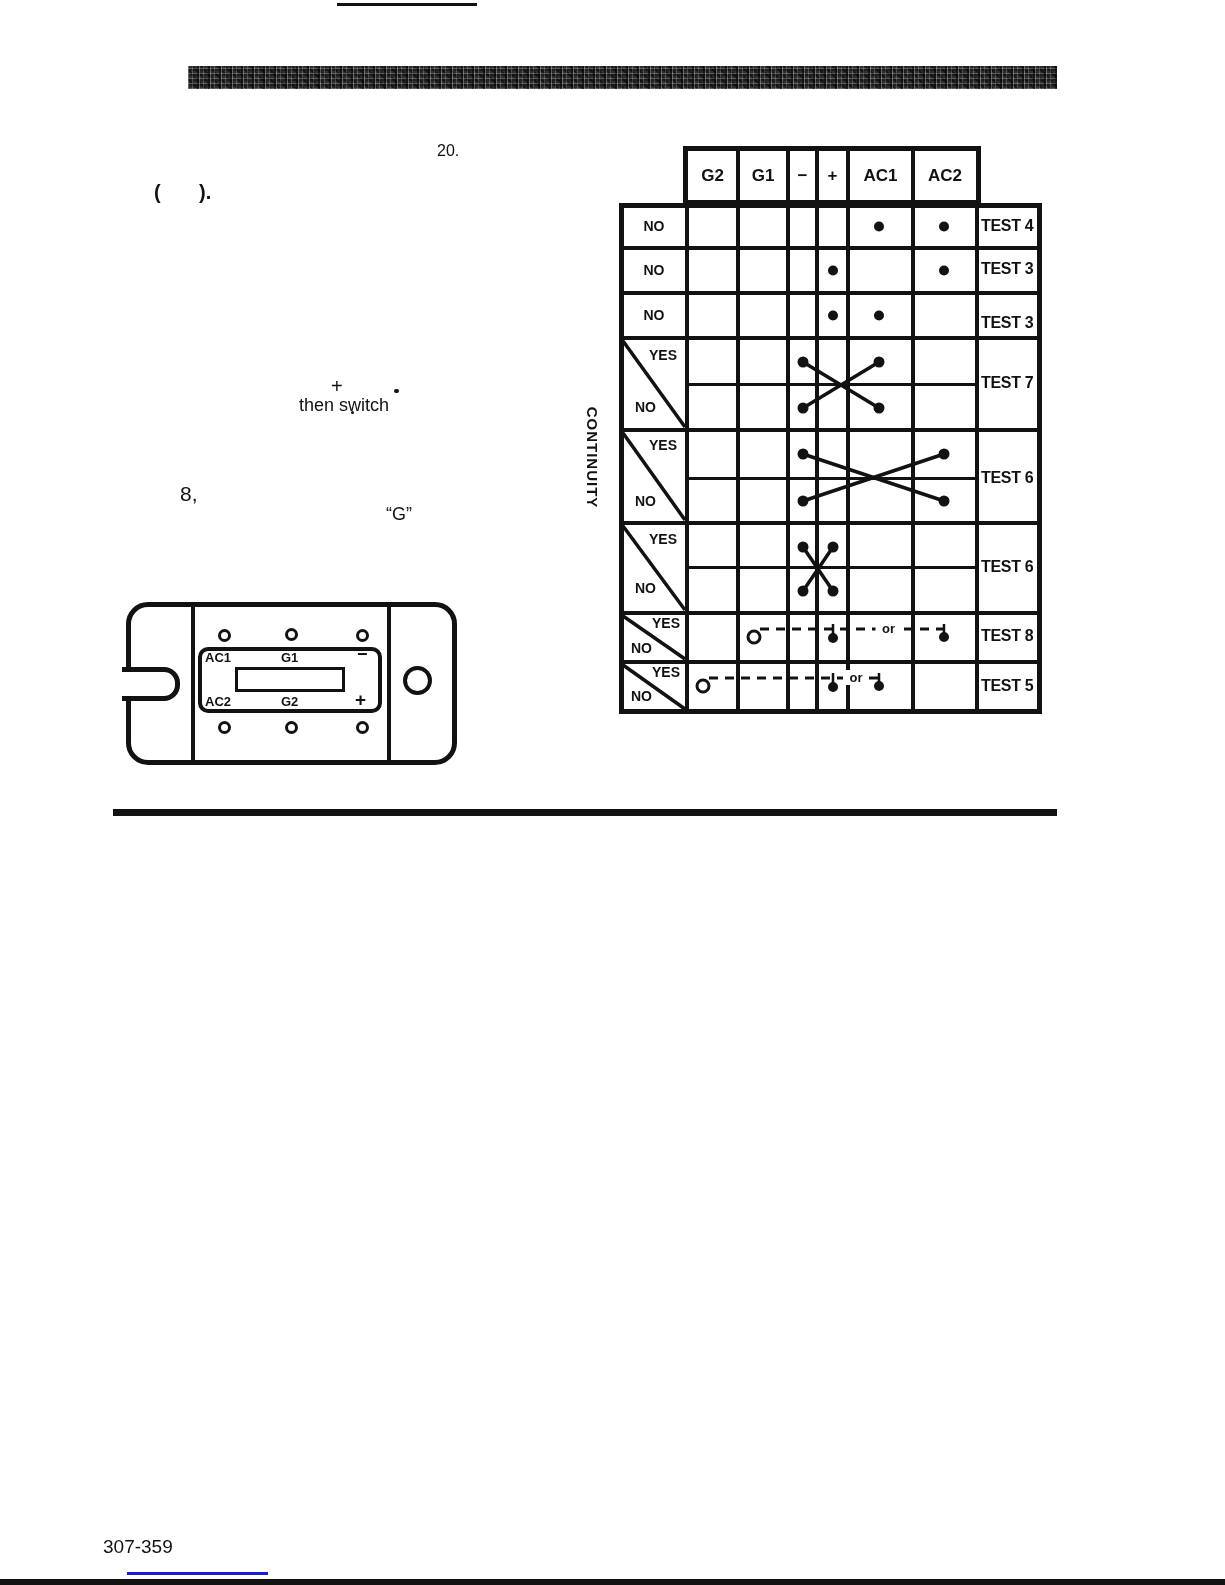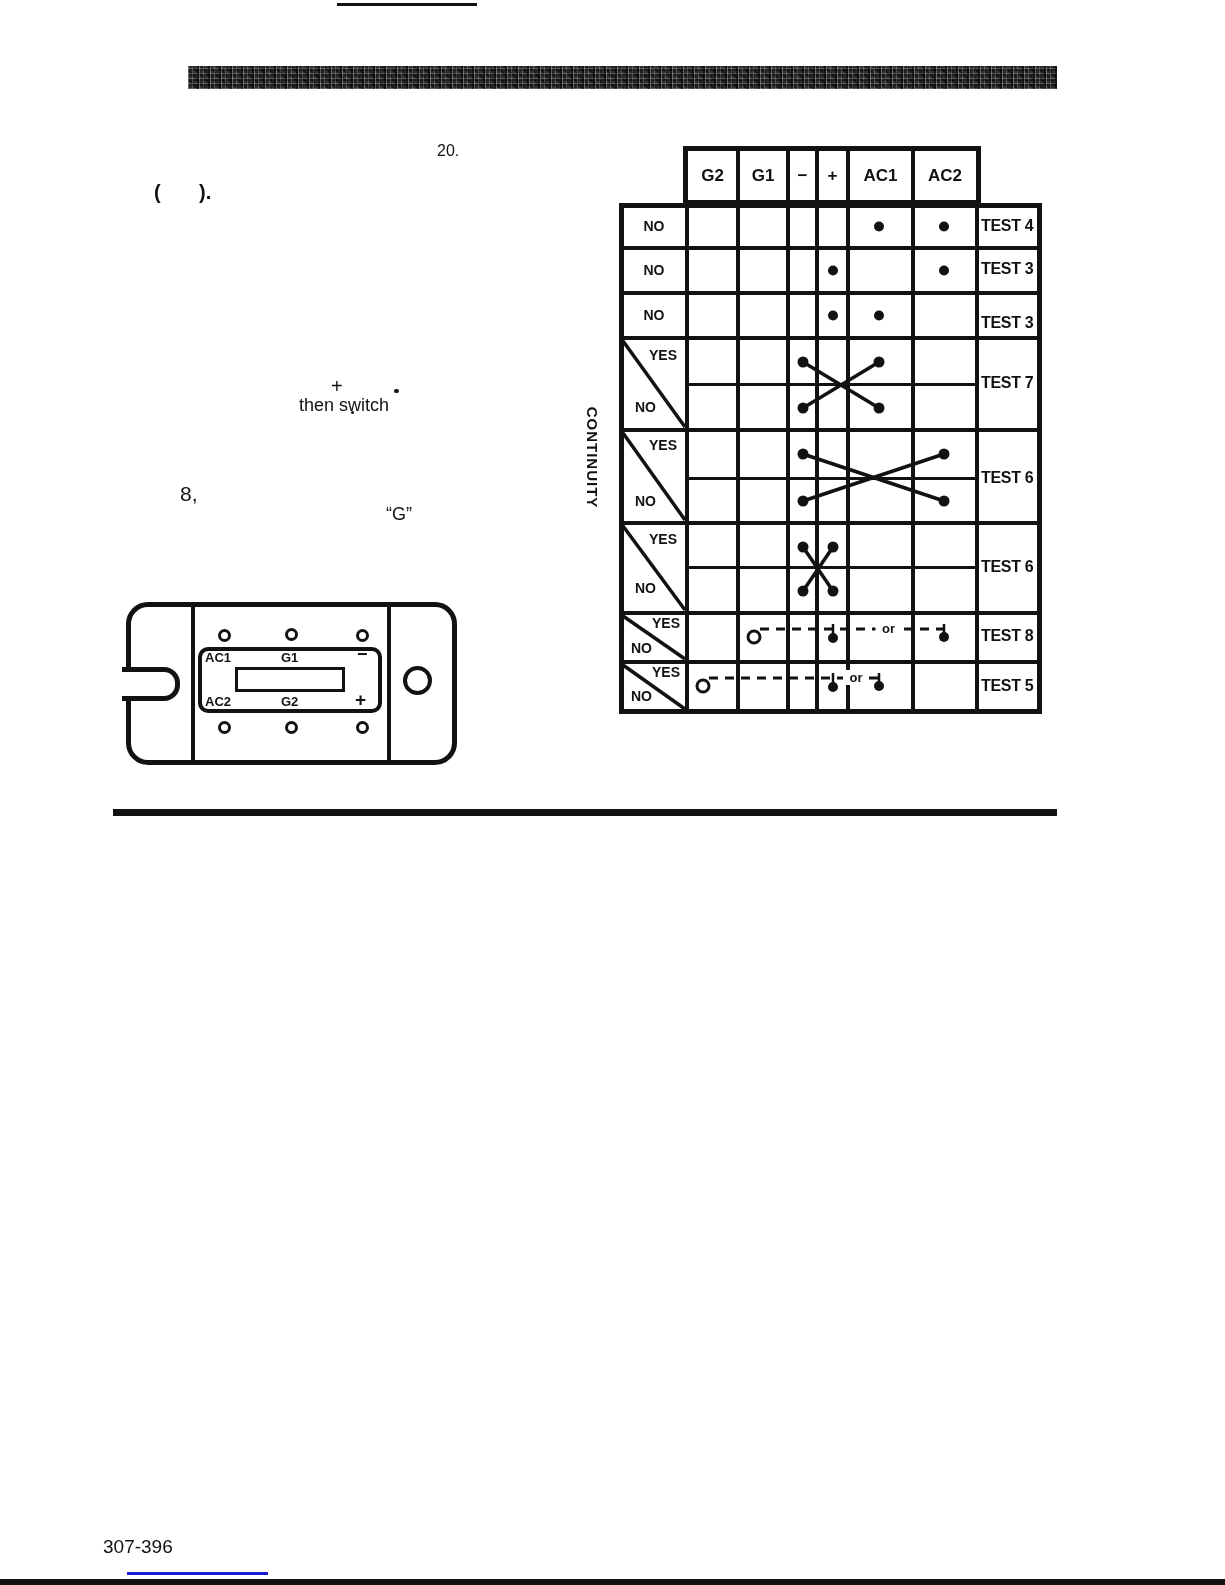--- a/index.html
+++ b/index.html
@@ -27,21 +27,21 @@
   svg text { font-family:"Liberation Sans", sans-serif; }
 </style>
 </head>
 <body>
 
 <div class="abs ink" style="left:337px; top:3px; width:140px; height:3px;"></div>
 <div class="noise-bar"></div>
 <div class="abs ink" style="left:113px; top:809px; width:944px; height:7px;"></div>
 <div class="abs ink" style="left:0px; top:1579px; width:1225px; height:6px;"></div>
 <div class="abs" style="left:127px; top:1572px; width:141px; height:3px; background:#1a1ad6;"></div>
-<div class="abs" style="left:103px; top:1536px; font-size:19px;">307-396</div>
+<div class="abs" style="left:103px; top:1536px; font-size:19px;">307-359</div>
 
 <div class="abs" style="left:437px; top:142px; font-size:16px;">20.</div>
 <div class="abs b" style="left:154px; top:181px; font-size:20px;">(</div>
 <div class="abs b" style="left:199px; top:181px; font-size:20px;">).</div>
 <div class="abs" style="left:331px; top:375px; font-size:20px;">+</div>
 <div class="abs ink" style="left:394px; top:389px; width:5px; height:4px; border-radius:2px;"></div>
 <div class="abs" style="left:299px; top:395px; font-size:18px;">then switch</div>
 <div class="abs ink" style="left:351px; top:411px; width:3px; height:3px; border-radius:2px;"></div>
 <div class="abs" style="left:180px; top:482px; font-size:21px;">8,</div>
 <div class="abs" style="left:386px; top:504px; font-size:18px;">“G”</div>

